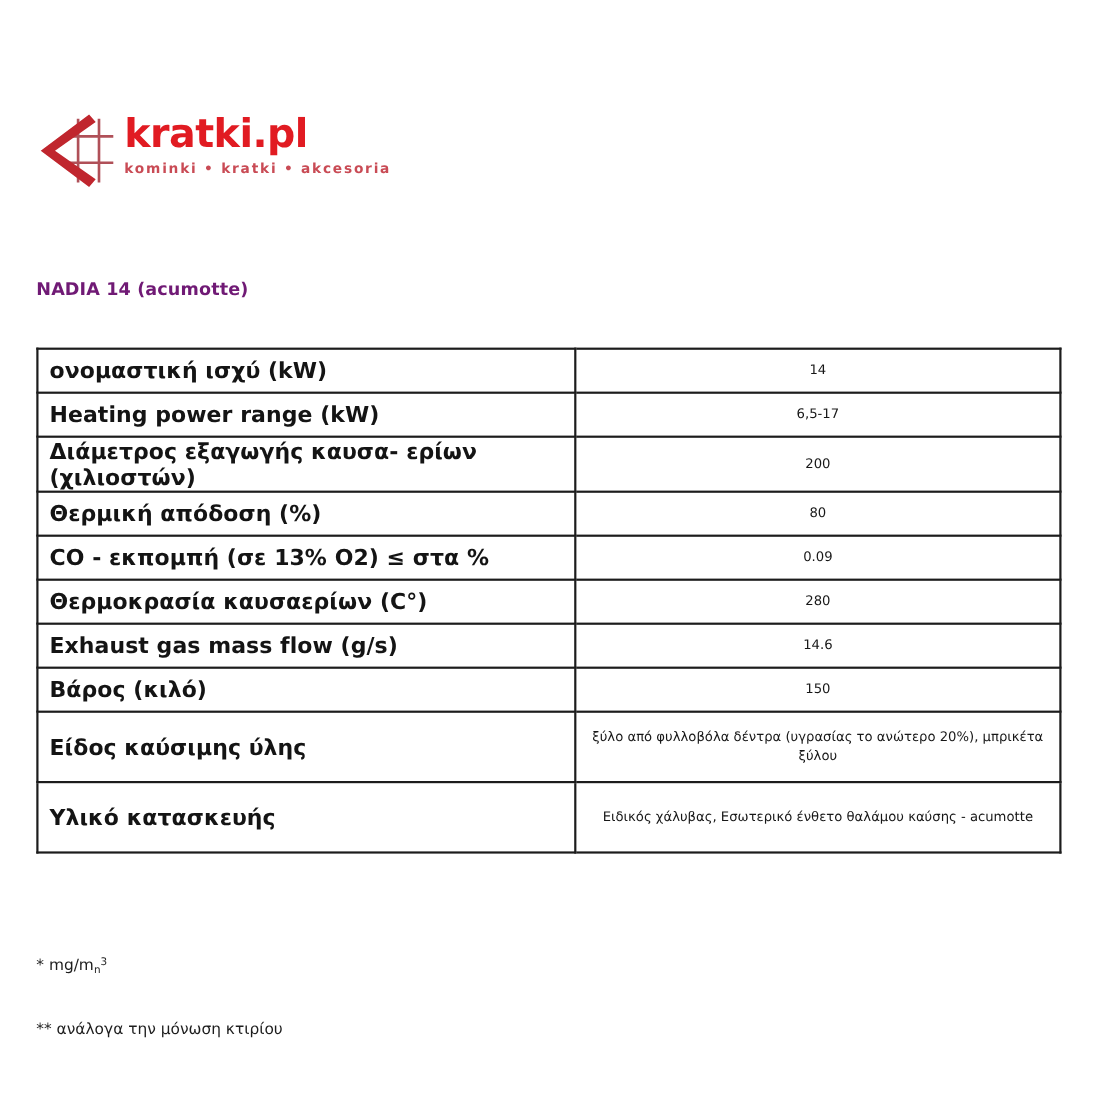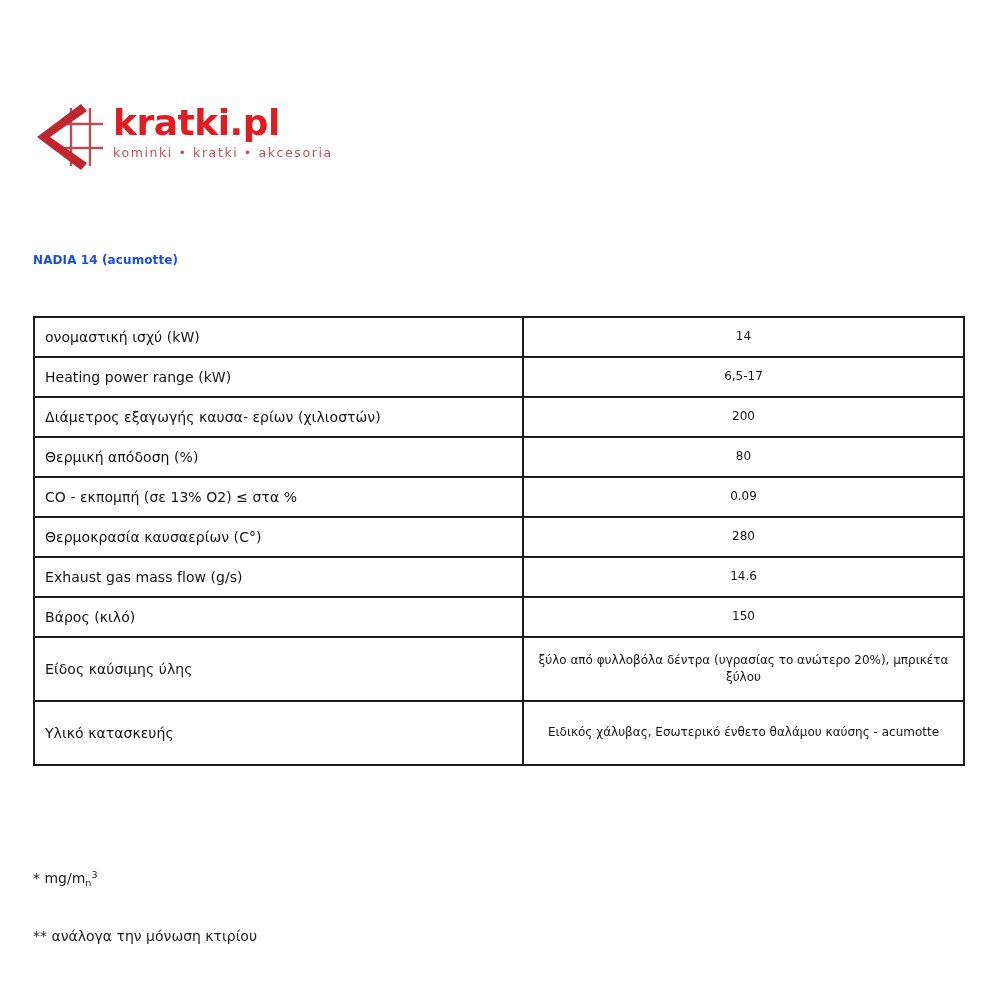--- a/index.html
+++ b/index.html
@@ -43,55 +43,55 @@
     font-size: 36px;
     font-weight: 700;
     color: #e11b22;
     letter-spacing: -0.5px;
     line-height: 1.05;
     white-space: nowrap;
   }
   .logo-tagline {
     margin-top: 3px;
     font-size: 12.5px;
-    font-weight: 400;
+    font-weight: 700;
     color: #c94b55;
     letter-spacing: 1.6px;
     white-space: nowrap;
   }
 
   
   .page-title {
     position: absolute;
     left: 33px;
     top: 253px;
-    font-size: 12px;
+    font-size: 16px;
     font-weight: 700;
-    color: #1d4ed8;
+    color: #701a75;
     letter-spacing: 0.1px;
   }
 
   
   .spec-table {
     position: absolute;
     left: 33px;
     top: 316px;
     width: 932px;
     border-collapse: collapse;
     table-layout: fixed;
   }
   .spec-table td {
     border: 2px solid #1c1c1c;
     padding: 0 10px;
     vertical-align: middle;
   }
   .spec-table td.label {
     width: 467px;
-    font-size: 14px;
-    font-weight: 400;
+    font-size: 20px;
+    font-weight: 700;
     color: #141414;
     text-align: left;
     letter-spacing: 0.05px;
   }
   .spec-table td.value {
     font-size: 12px;
     font-weight: 400;
     color: #171717;
     text-align: center;
     line-height: 1.45;

